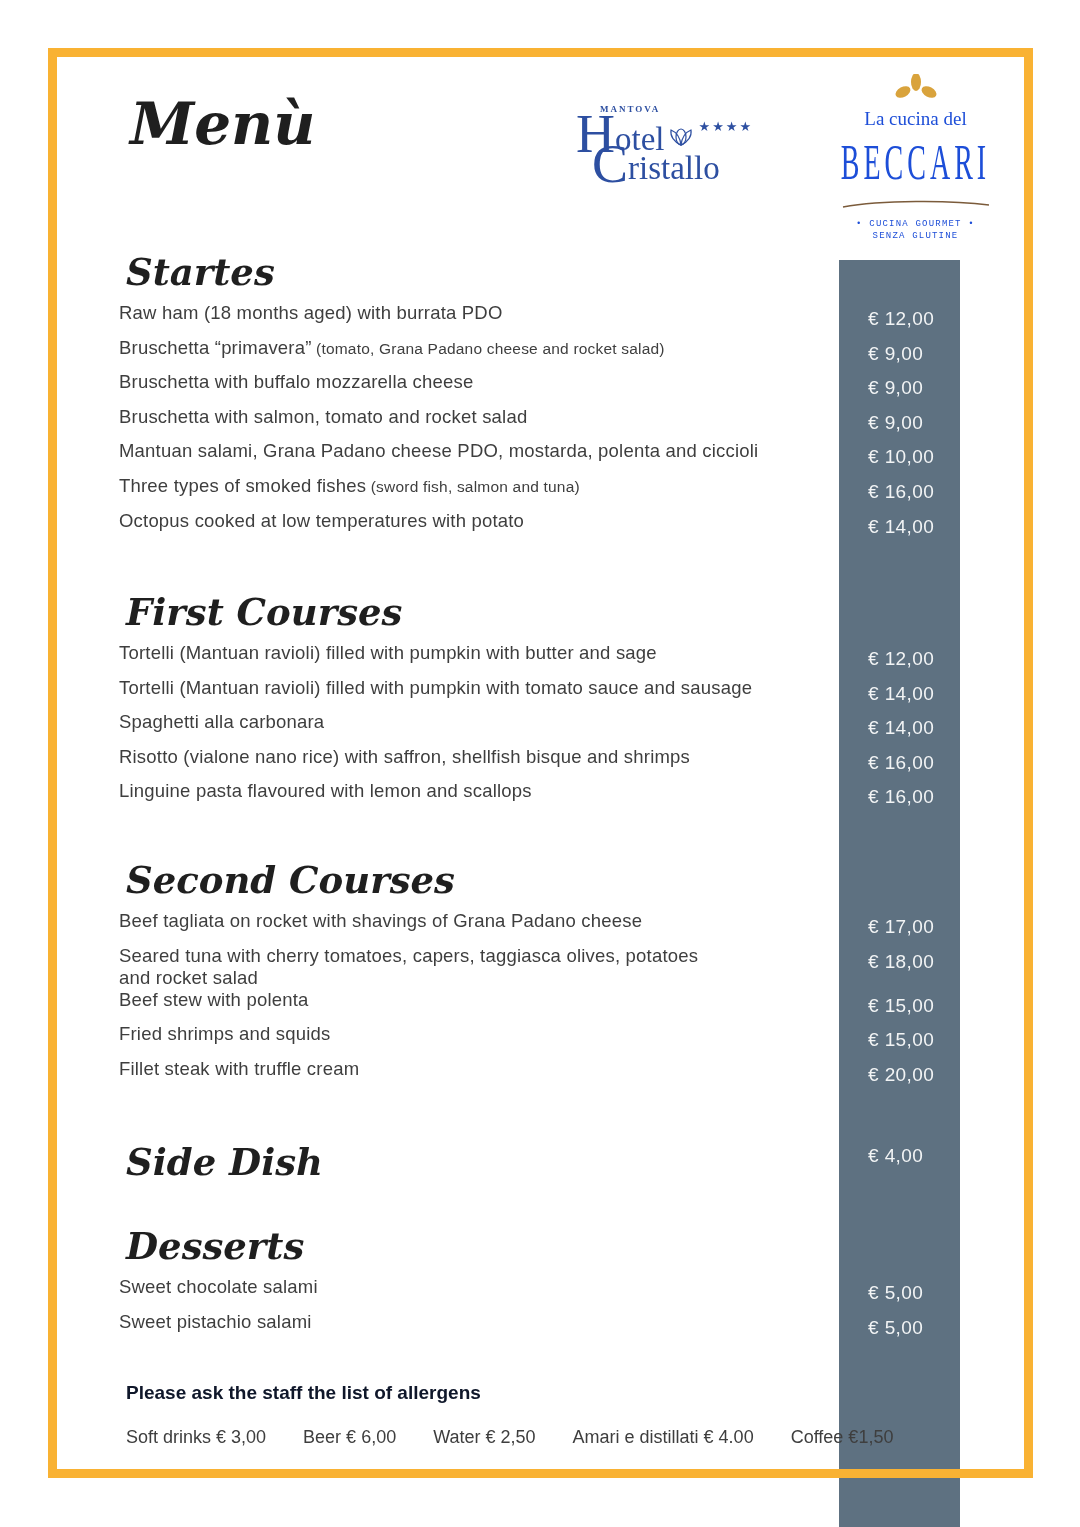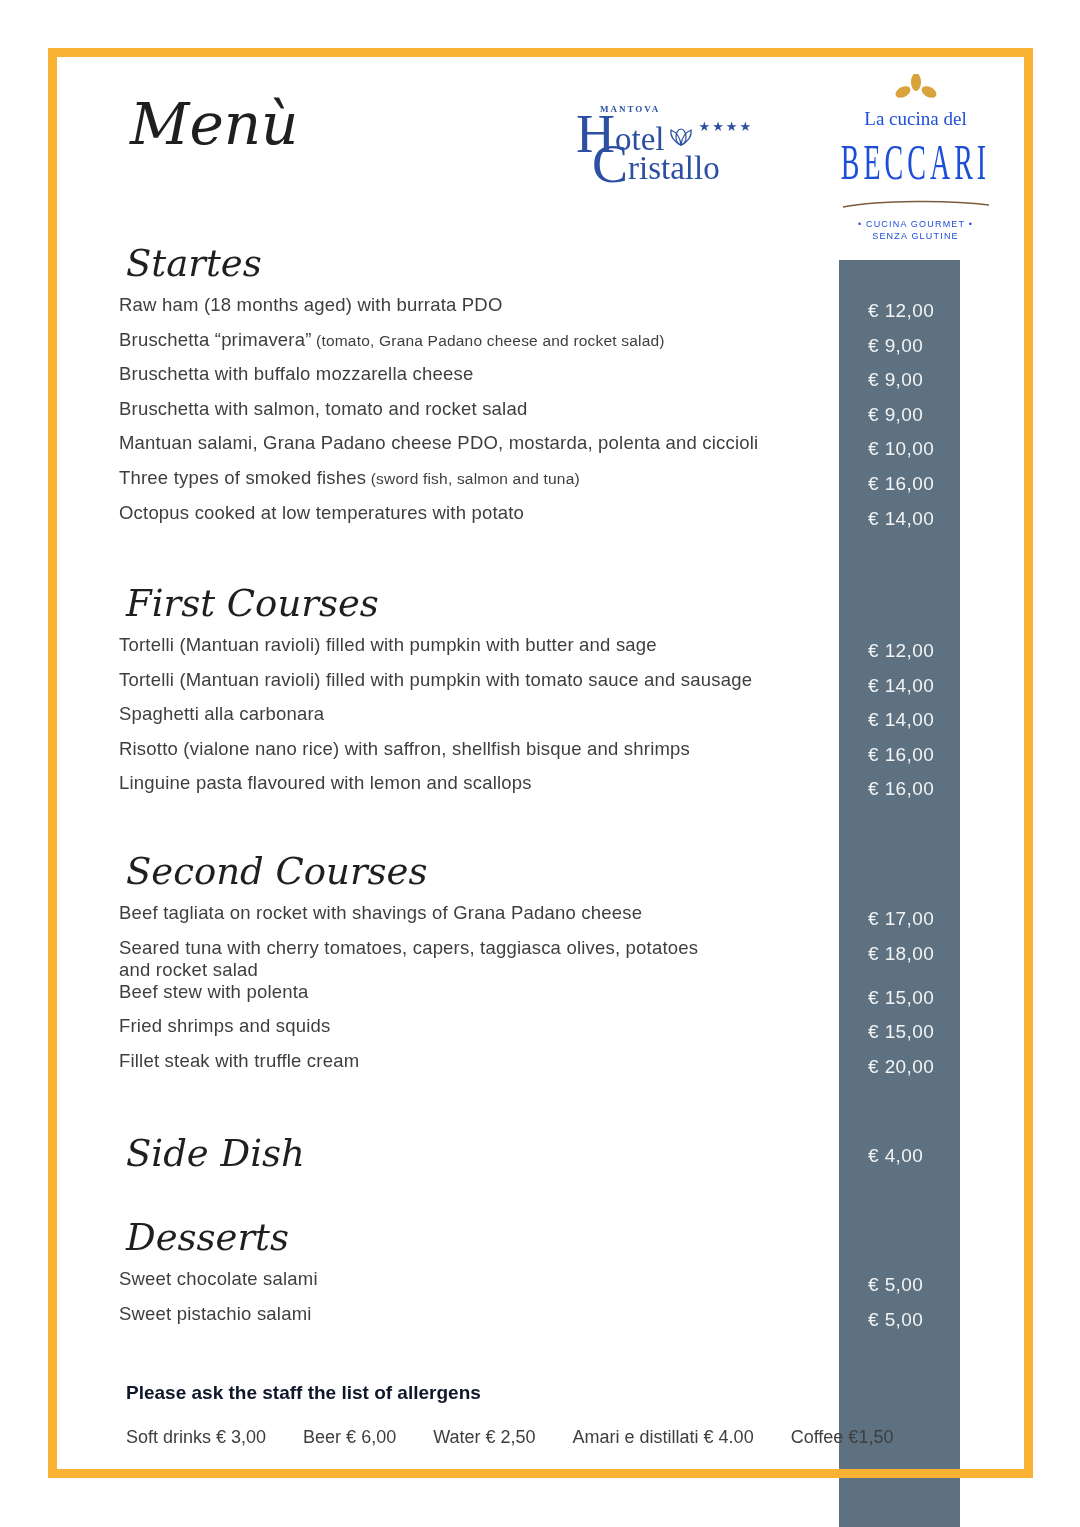--- a/index.html
+++ b/index.html
@@ -6,21 +6,21 @@
   body { width:1080px; height:1527px; font-family:"Liberation Sans", sans-serif; }
   .page { position:relative; width:1080px; height:1527px; background:#ffffff; overflow:hidden; }
 
   
   .price-strip { position:absolute; left:839px; top:260px; width:121px; height:1267px; background:#5E7181; z-index:1; }
 
   
   .frame { position:absolute; left:48px; top:48px; width:985px; height:1430px; border:9px solid #F9B233; box-sizing:border-box; z-index:5; pointer-events:none; }
 
   
-  .script { font-family:"DejaVu Serif", serif; font-style:italic; font-weight:400; color:#1f1f1f; }
+  .script { font-family:"DejaVu Serif", serif; font-style:italic; font-weight:700; color:#1f1f1f; }
 
   .menu-title { position:absolute; left:130px; top:92px; font-size:58px; line-height:64px; margin:0; z-index:2; }
 
   
   .hl { position:absolute; left:576px; top:104px; width:185px; color:#2D4FA1; font-family:"Liberation Serif", serif; z-index:2; }
   .hl-city { font-size:9px; letter-spacing:2px; font-weight:700; margin-left:24px; }
   .hl-line1 { display:flex; align-items:flex-end; }
   .hl-big { font-size:54px; line-height:40px; }
   .hl-word { font-size:33px; line-height:30px; }
   .hl-flower { margin:0 2px 4px 2px; }
@@ -28,25 +28,25 @@
   .hl-line2 { display:flex; align-items:flex-end; margin-top:-14px; margin-left:16px; }
   .hl-line2 .hl-big { line-height:48px; }
   .hl-line2 .hl-word { line-height:40px; }
 
   
   .bl { position:absolute; left:838px; top:74px; width:155px; text-align:center; color:#1d4ed8; font-family:"Liberation Serif", serif; z-index:2; }
   .bl-leaves { display:block; margin:0 auto 2px auto; }
   .bl-tagline { font-size:19px; line-height:22px; }
   .bl-name { font-size:28px; letter-spacing:4px; transform:scaleY(1.8); transform-origin:50% 0; height:62px; margin-top:4px; font-weight:400; }
   .bl-flourish { display:block; margin:0 auto 4px auto; }
-  .bl-sub { font-size:9px; letter-spacing:1.2px; line-height:12px; font-family:Liberation Sans, sans-serif; }
+  .bl-sub { font-size:9px; letter-spacing:1.2px; line-height:12px; font-family:Liberation Mono, monospace; }
 
   
   .menu-section { position:absolute; left:0; width:1032px; z-index:2; }
-  .menu-section h2 { font-size:37px; line-height:44px; margin:4px 0 8px 126px; }
+  .menu-section h2 { font-size:37px; line-height:44px; margin:12px 0 8px 126px; }
   .row { position:relative; min-height:34.6px; display:flex; align-items:flex-start; padding-left:119px; box-sizing:border-box; }
   .item-name { font-size:18.5px; color:#3E3E3E; max-width:705px; line-height:22px; letter-spacing:0.2px; white-space:pre-line; }
   .note { font-size:15.5px; }
   .price { position:absolute; left:868px; top:17px; transform:translateY(-50%); color:#F2F4F5; font-size:19px; letter-spacing:0.4px; white-space:nowrap; }
   .heading-price { top:28px; }
 
   
   .allergens { position:absolute; left:126px; top:1382px; margin:0; font-size:19px; font-weight:700; color:#0f172a; z-index:2; }
   .drinks { position:absolute; left:126px; top:1427px; display:flex; gap:37px; font-size:18px; color:#3E3E3E; z-index:2; }
 </style>

